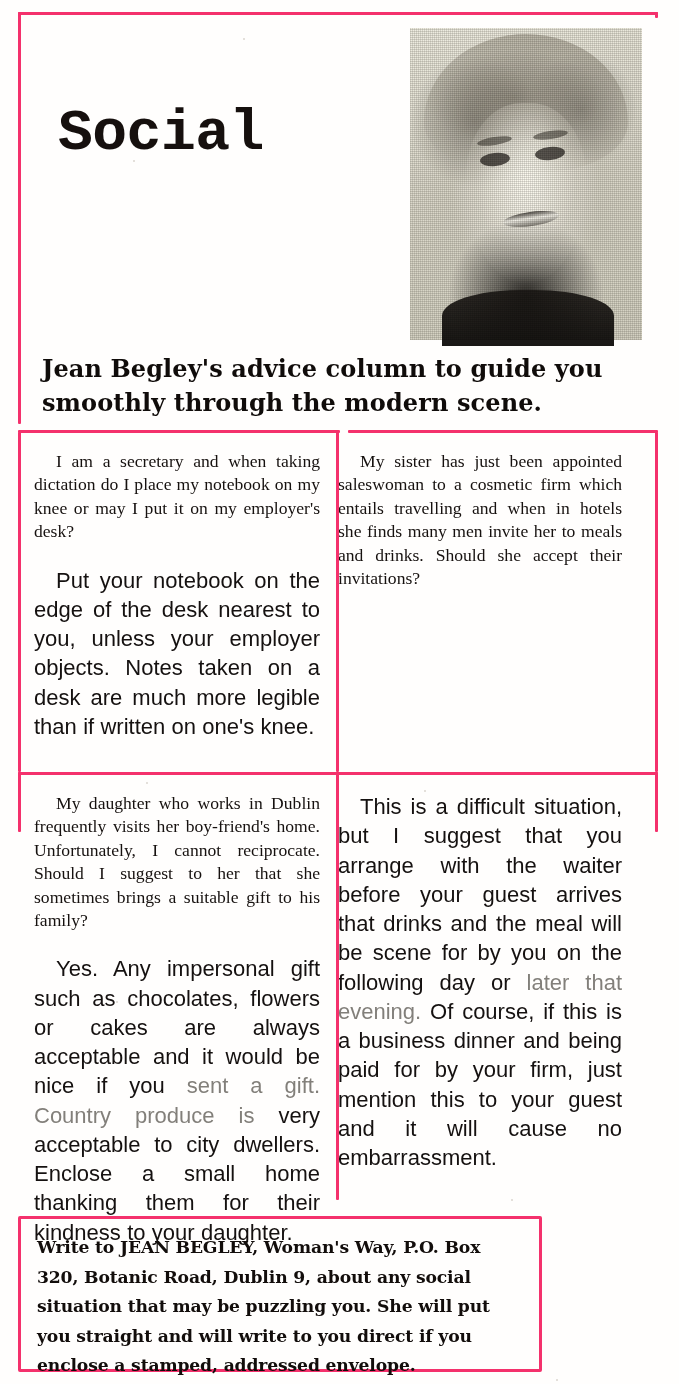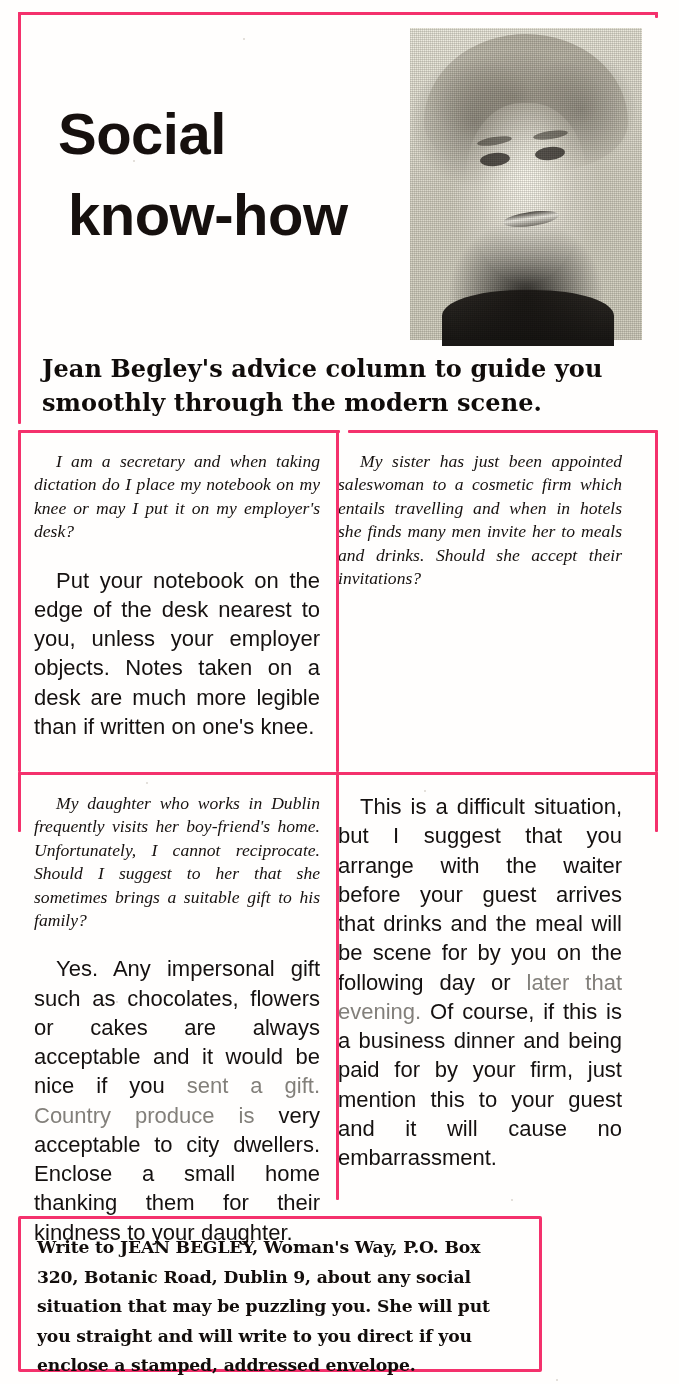--- a/index.html
+++ b/index.html
@@ -44,21 +44,21 @@
     height: 410px;
   }
 
   .headline {
     position: absolute;
     left: 40px;
     top: 92px;
     width: 370px;
   }
   .headline .line {
-    font-family: Liberation Sans, sans-serif;
+    font-family: Liberation Mono, monospace;
     font-weight: 700;
     font-size: 58px;
     line-height: 1.02;
     letter-spacing: -0.5px;
     color: #16100e;
     white-space: nowrap;
   }
   .headline .line1 { margin-left: 0px; }
   .headline .line2 { margin-left: 10px; margin-top: 22px; }
 
@@ -172,21 +172,20 @@
     box-sizing: border-box;
     padding: 18px 16px 0 16px;
   }
   .qa-cell.col-left  { left: 0px;   width: 318px; }
   .qa-cell.col-right { left: 304px; width: 316px; }
   .qa-cell.row-top    { top: 0px;   height: 340px; }
   .qa-cell.row-bottom { top: 342px; height: 428px; }
 
   .q {
     font-family: "Liberation Serif", "DejaVu Serif", serif;
-    font-style: italic;
     font-size: 17.6px;
     line-height: 1.33;
     text-align: justify;
     text-indent: 22px;
     color: #16110f;
     margin: 0 0 22px 0;
     word-spacing: 0.4px;
   }
   .a {
     font-family: "Liberation Sans", "DejaVu Sans", sans-serif;
@@ -241,21 +240,20 @@
 <div class="page">
 
   <div class="rule-h" style="left:18px; top:12px; width:640px;"></div>
   <div class="rule-v" style="left:18px; top:12px; height:412px;"></div>
   <div class="rule-v" style="left:655px; top:12px; height:6px;"></div>
 
   <div class="masthead">
 
     <div class="headline">
       <div class="line line1">Social</div>
-      <div class="line line2">know-how</div>
     </div>
 
     <div class="portrait" title="Jean Begley">
       <div class="hair"></div>
       <div class="face"></div>
       <div class="brow-l"></div>
       <div class="brow-r"></div>
       <div class="eye-l"></div>
       <div class="eye-r"></div>
       <div class="mouth"></div>

